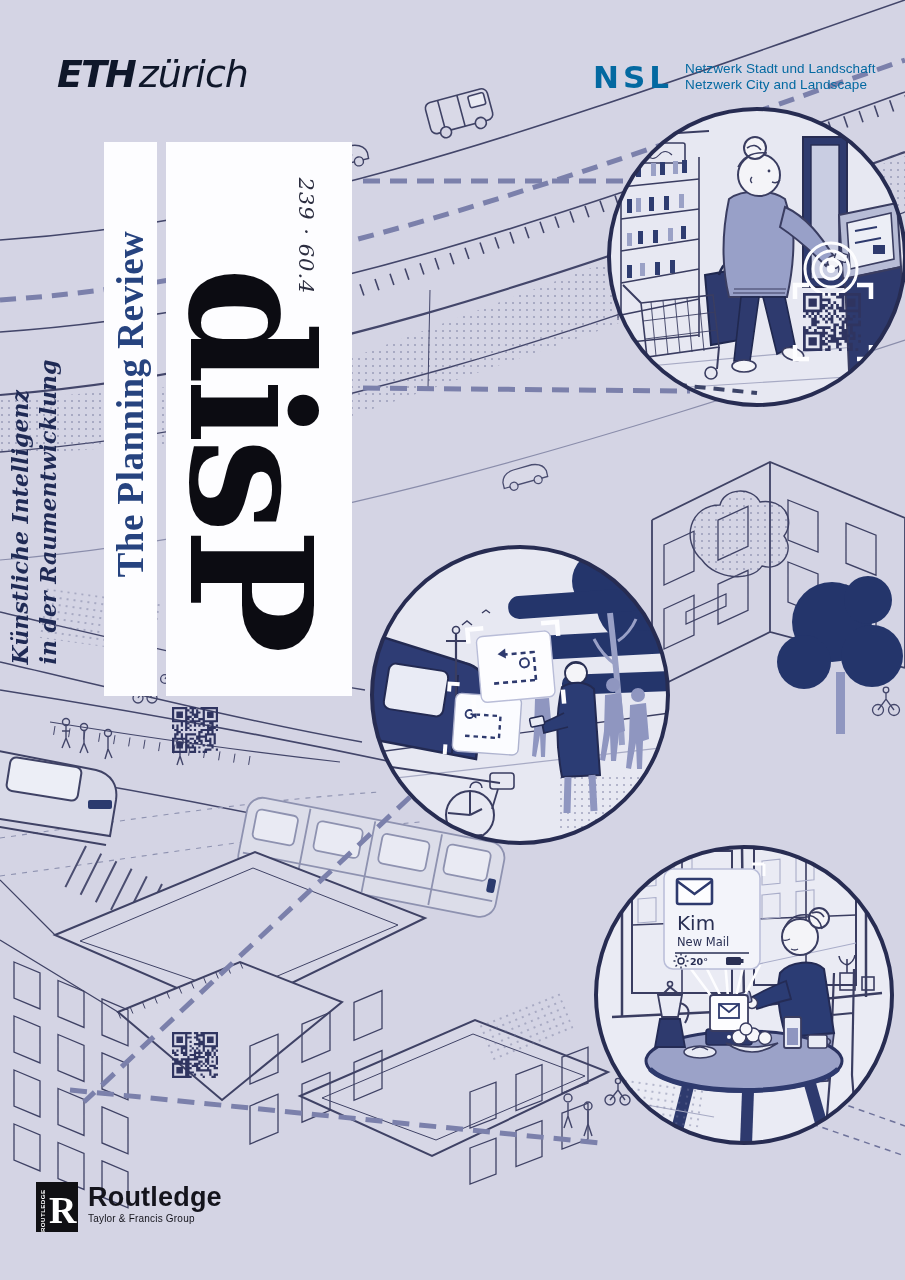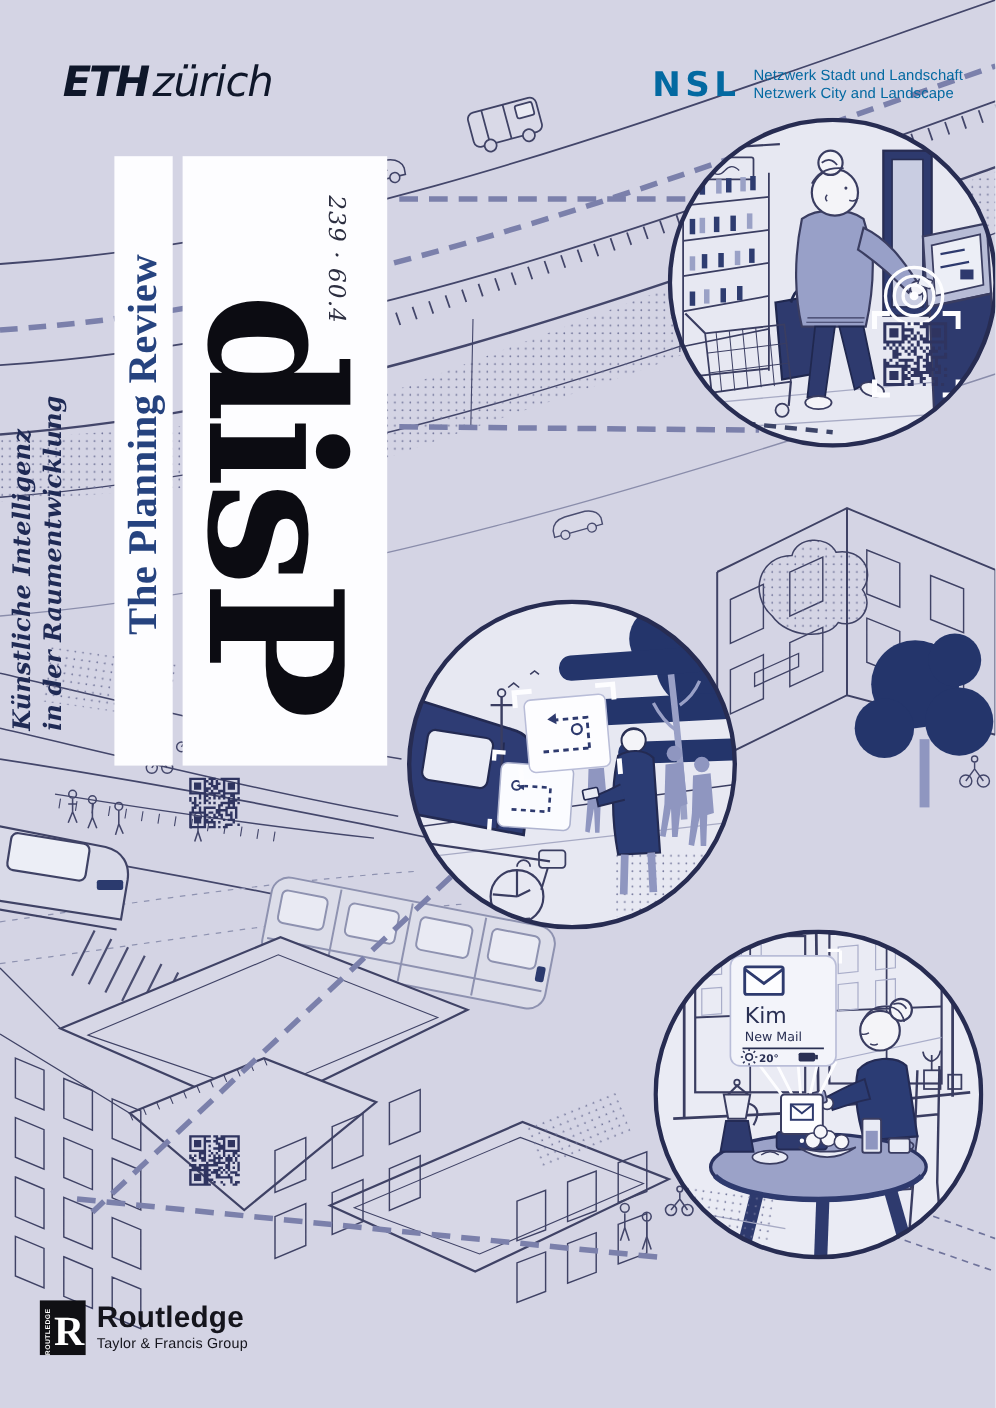--- a/index.html
+++ b/index.html
@@ -29,21 +29,21 @@
     font-family:"DejaVu Serif",serif;font-style:italic;font-weight:700;font-size:22px;line-height:28px;color:#1f2a55;text-align:left}
   
   .vignette{position:absolute;width:300px;height:300px}
   #circle-checkout{left:607px;top:107px}
   #circle-street{left:370px;top:545px}
   #circle-home{left:594px;top:845px}
   
   #routledge{left:36px;top:1182px;display:flex;align-items:flex-start}
   #routledge-text{margin-left:10px;color:#14141c}
   #routledge-name{font-size:27px;font-weight:600;line-height:30px;letter-spacing:.2px}
-  #routledge-group{font-size:13px;font-weight:500;margin-top:1px;letter-spacing:.2px}
+  #routledge-group{font-size:10px;font-weight:500;margin-top:1px;letter-spacing:.2px}
 </style>
 </head>
 <body>
 
 <div id="cover">
 
   <svg class="abs" width="905" height="1280" viewBox="0 0 905 1280" style="left:0;top:0">
     <defs>
       <pattern id="st" width="7" height="7" patternUnits="userSpaceOnUse">
         <circle cx="2" cy="2" r="0.8" fill="#6f7398"></circle>

